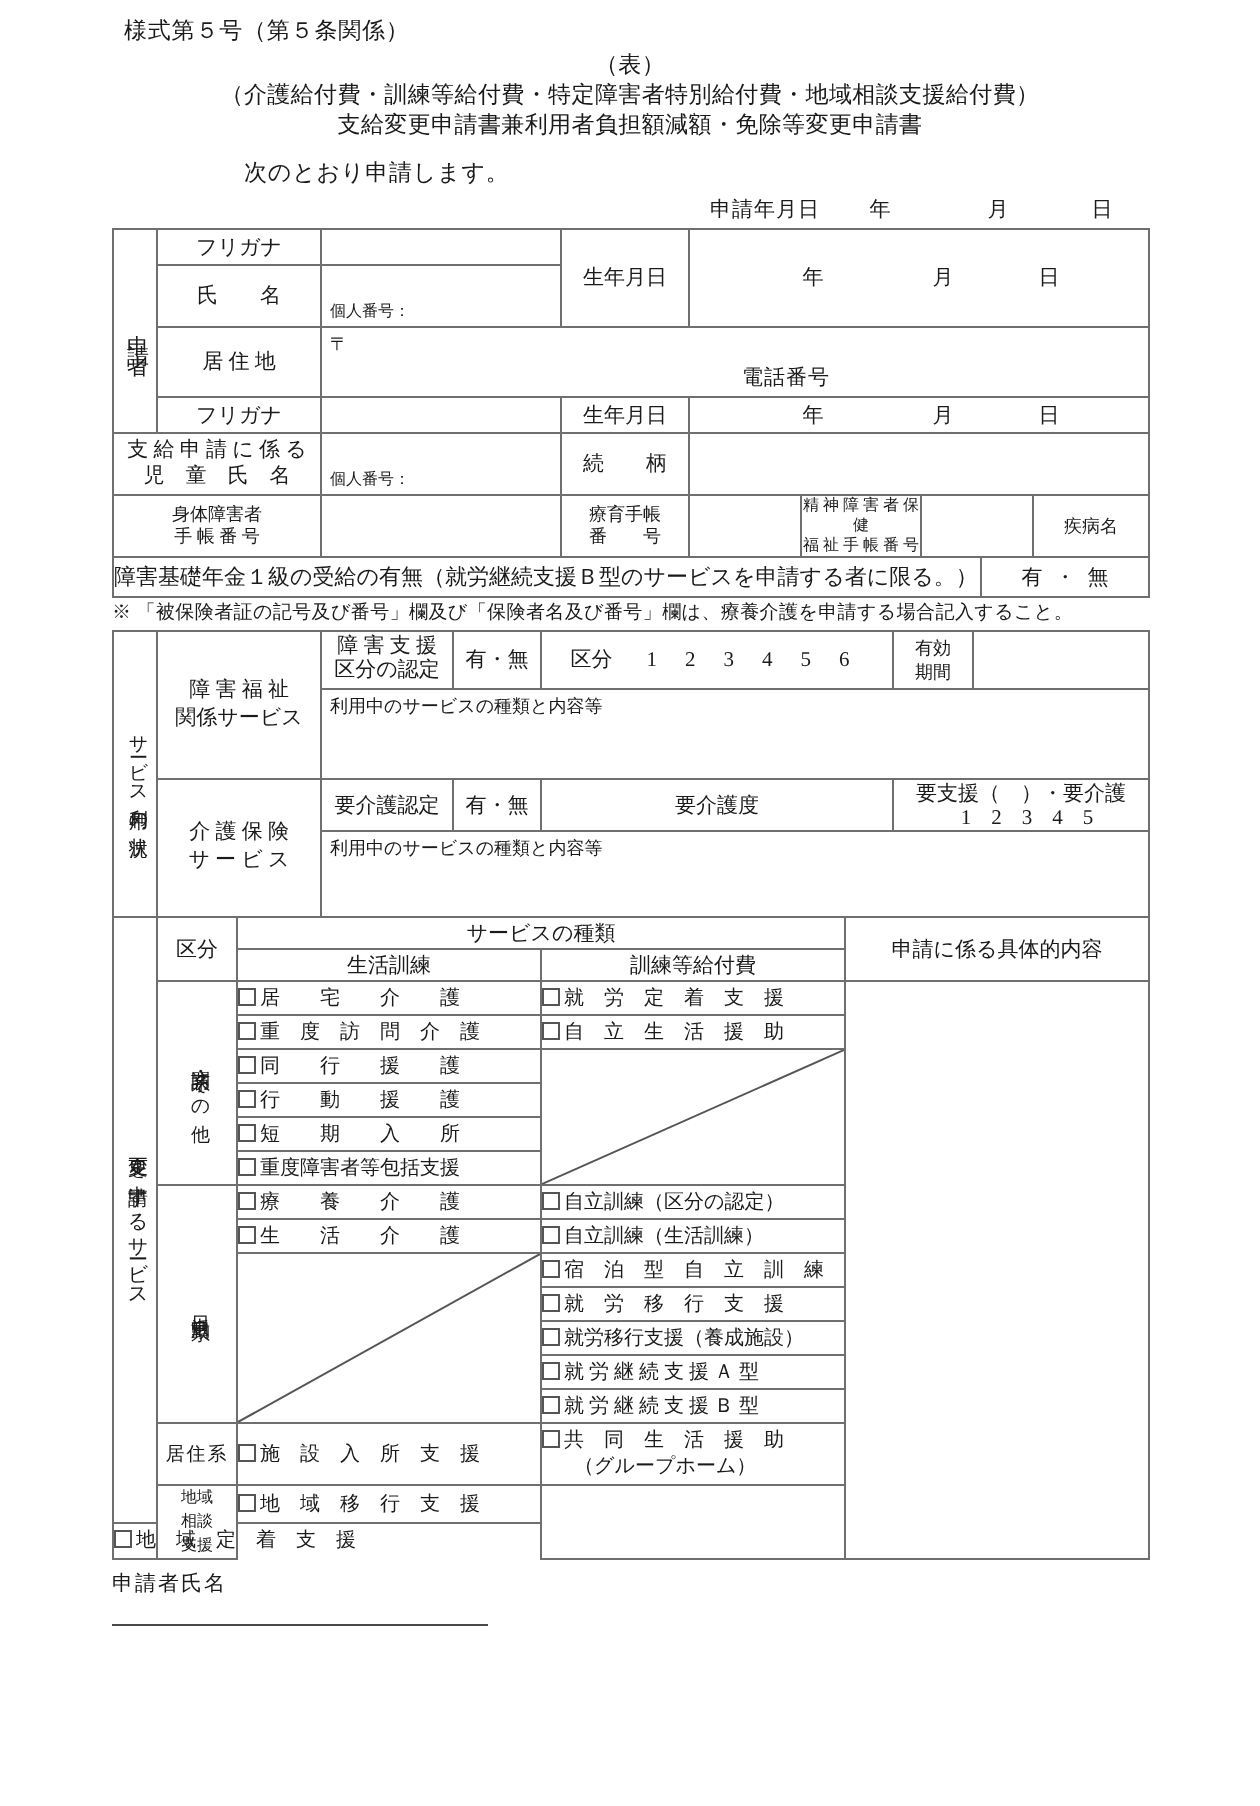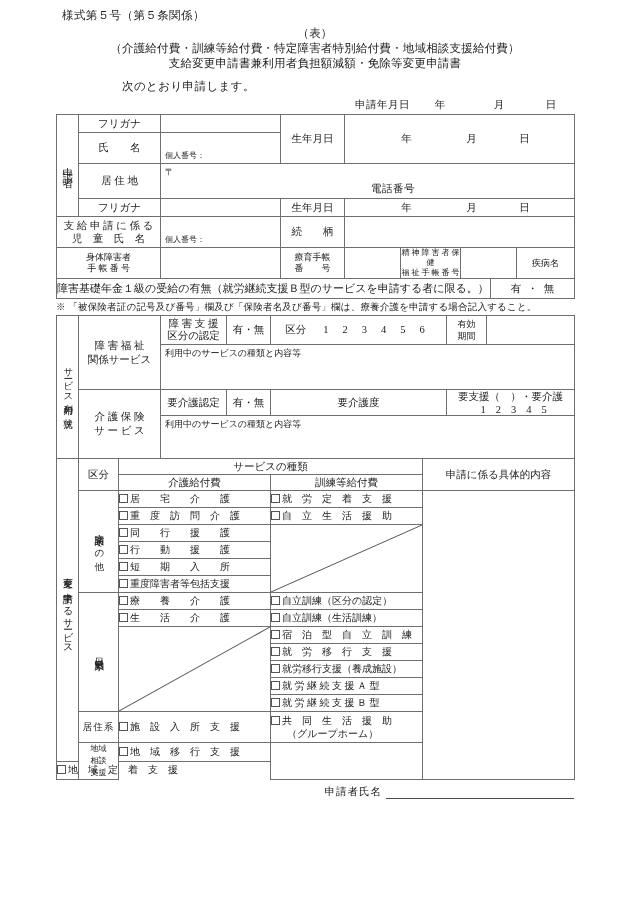--- a/index.html
+++ b/index.html
@@ -73,21 +73,21 @@
   .diag{position:relative;}
   .diag svg{position:absolute;inset:0;width:100%;height:100%;}
 
   
   .consent{
     width:524px;margin-left:53px;font-size:10.5px;line-height:13.6px;
     text-align:justify;letter-spacing:-0.1px;padding-top:3px;
   }
   .signline{
     width:518px;margin-left:56px;font-size:10.5px;
-    display:flex;justify-content:flex-end;align-items:flex-start;padding-top:5px;
+    display:flex;justify-content:flex-end;align-items:flex-start;padding-top:5px;flex-direction:column;
   }
   .signline .lbl{letter-spacing:1px;padding-right:4px;}
   .signline .rule{display:inline-block;width:188px;border-bottom:1px solid #4a4a4a;height:13px;}
 </style>
 </head>
 <body>
 
 <div class="page">
 
   <div class="form-no">様式第５号（第５条関係）</div>
@@ -277,21 +277,21 @@
     <tbody>
         <tr>
       <td rowspan="17" class="ctr">
         <div class="vtxt tight" style="height:280px;font-size:10px;">変更を申請するサービス</div>
       </td>
       <td rowspan="2" class="ctr">区分</td>
       <td colspan="2" class="ctr" style="height:15px">サービスの種類</td>
       <td rowspan="2" class="ctr">申請に係る具体的内容</td>
     </tr>
     <tr>
-      <td class="ctr" style="height:15px">介護給付費</td>
+      <td class="ctr" style="height:15px">生活訓練</td>
       <td class="ctr">訓練等給付費</td>
     </tr>
 
     <tr>
       <td rowspan="6" class="ctr">
         <div class="vtxt tight" style="height:88px;font-size:9.5px;">訪問系・その他</div>
       </td>
       <td class="svcrow" style="height:16px">
         <span class="cb"></span><span>居　　宅　　介　　護</span>
       </td>

